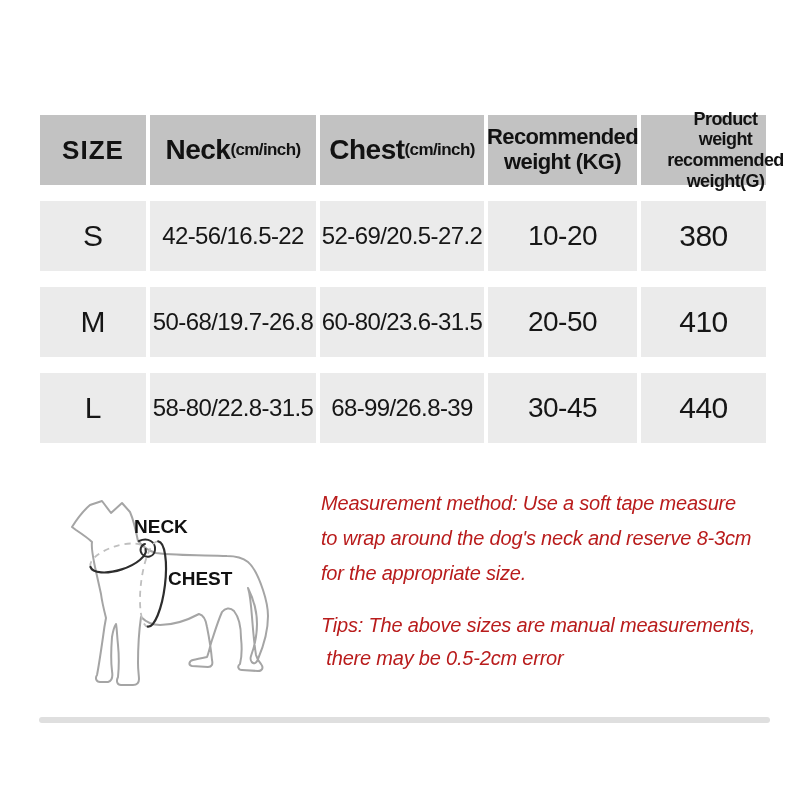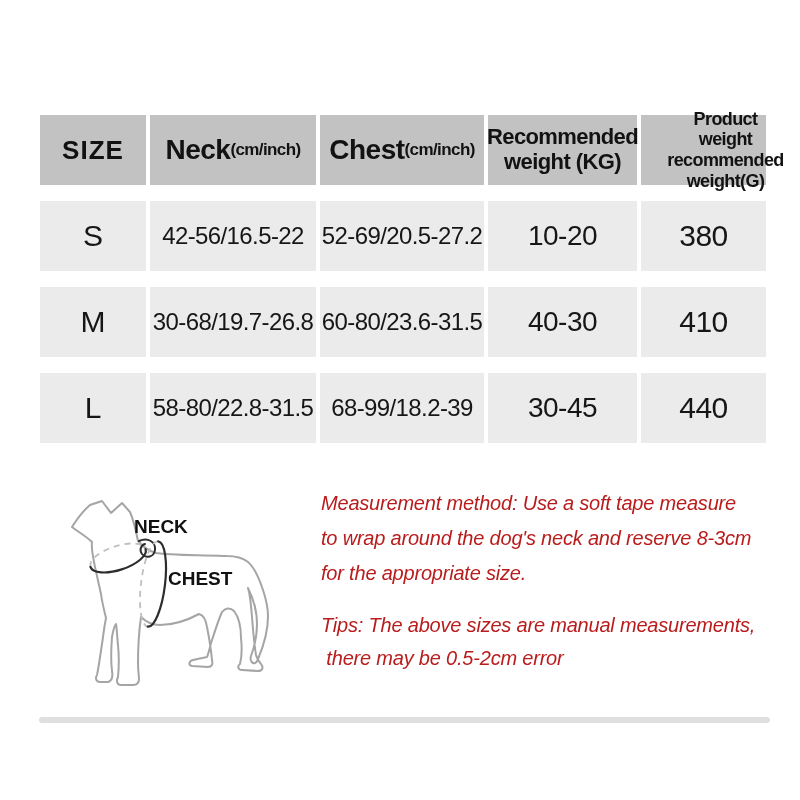--- a/index.html
+++ b/index.html
@@ -82,30 +82,30 @@
     <div class="row">
       <div class="cell cell-size">S</div>
       <div class="cell cell-meas">42-56/16.5-22</div>
       <div class="cell cell-meas">52-69/20.5-27.2</div>
       <div class="cell cell-kg">10-20</div>
       <div class="cell cell-g">380</div>
     </div>
 
     <div class="row">
       <div class="cell cell-size">M</div>
-      <div class="cell cell-meas">30-68/19.7-26.8</div>
+      <div class="cell cell-meas">50-68/19.7-26.8</div>
       <div class="cell cell-meas">60-80/23.6-31.5</div>
-      <div class="cell cell-kg">40-30</div>
+      <div class="cell cell-kg">20-50</div>
       <div class="cell cell-g">410</div>
     </div>
 
     <div class="row">
       <div class="cell cell-size">L</div>
       <div class="cell cell-meas">58-80/22.8-31.5</div>
-      <div class="cell cell-meas">68-99/18.2-39</div>
+      <div class="cell cell-meas">68-99/26.8-39</div>
       <div class="cell cell-kg">30-45</div>
       <div class="cell cell-g">440</div>
     </div>
   </div>
 
   <div class="dog-wrap">
     <svg width="230" height="216" viewBox="0 0 230 216" fill="none" xmlns="http://www.w3.org/2000/svg">
 
       <path d="M 17 49
            C 22 41 28 33 35 27

